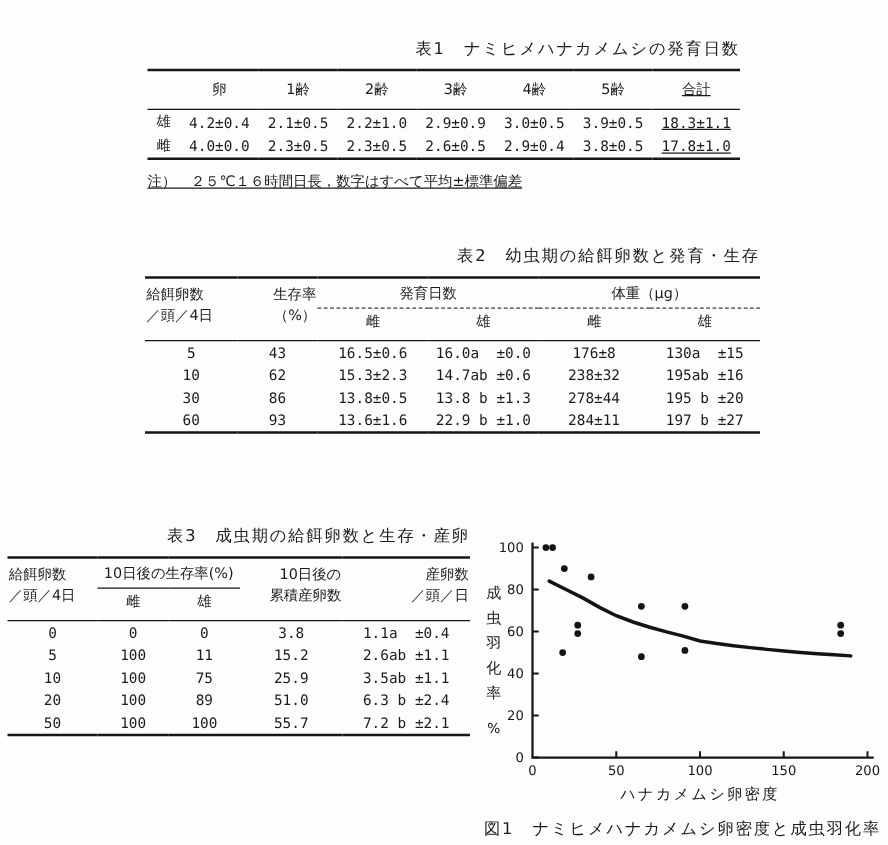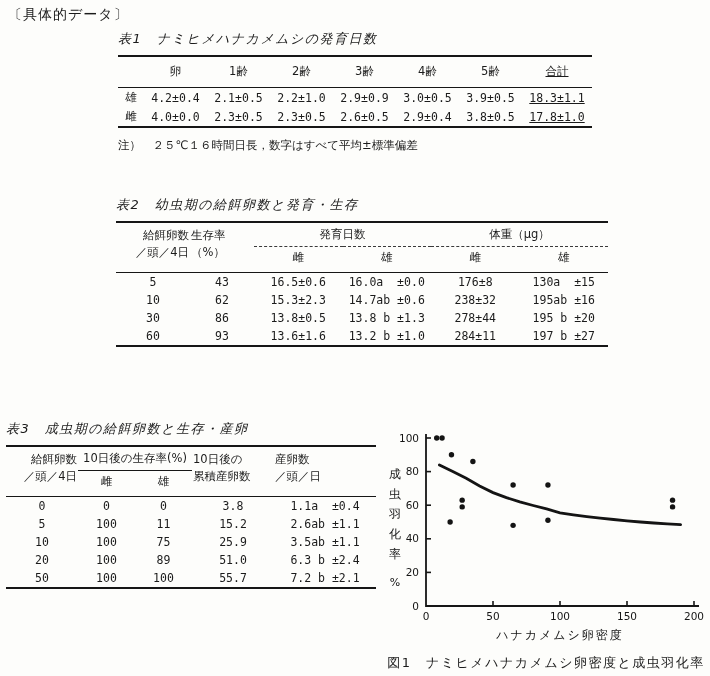--- a/index.html
+++ b/index.html
@@ -3,44 +3,44 @@
 <meta charset="utf-8">
 <style>
   html,body { margin:0; padding:0; background:#ffffff; }
   .page {
     position:relative; width:710px; height:676px; overflow:hidden;
     background:#fdfdfb; color:#1b1b1b;
     font-family:"DejaVu Sans", sans-serif;
   }
   .hdr { position:absolute; left:8px; top:6px; font-size:14px; letter-spacing:1px; }
 
-  .ttitle { text-align:left; font-size:13px; letter-spacing:1.5px; margin-bottom:7px; white-space:pre;font-style:italic; }
-  .note   { font-size:11.5px; margin-top:9px; white-space:pre-line; line-height:1.45; }
+  .ttitle { text-align:right; font-size:13px; letter-spacing:1.5px; margin-bottom:7px; white-space:pre; }
+  .note   { font-size:11.5px; margin-top:9px; white-space:pre-line; line-height:1.45;text-decoration:underline; }
 
   table.t { border-collapse:collapse; table-layout:fixed; width:100%;
             border-top:2px solid #161616; border-bottom:2px solid #161616; }
   table.t th { font-weight:normal; font-size:11.5px; vertical-align:top; padding:4px 1px; }
   table.t td { font-family:"DejaVu Sans Mono", monospace; font-size:11.5px;
                text-align:center; white-space:pre; padding:2px 1px; }
   table.t tbody tr:first-child td { border-top:1.5px solid #161616; }
 
   
   .t1wrap { position:absolute; left:118px; top:30px; width:474px; }
   .t1 td { padding:9px 0 10px; }
   .t1 thead th { padding:7px 0 8px; }
   .t1 .lbl { width:26px; font-family:"DejaVu Sans", sans-serif; }
   .t1 th:last-child, .t1 td:last-child { width:70px;text-decoration:underline; }
 
   
   .t2wrap { position:absolute; left:116px; top:196px; width:492px; }
   .t2 .c-eggs { width:72px; } .t2 .c-surv { width:62px; }
   .t2 .c-devf { width:84px; } .t2 .c-devm { width:102px; }
   .t2 .c-wtf  { width:80px; } .t2 .c-wtm  { width:88px; }
-  .pre2 { white-space:pre-line; text-align:right; line-height:1.45; }
-  .prec { white-space:pre-line; text-align:left; line-height:1.45; }
+  .pre2 { white-space:pre-line; text-align:left; line-height:1.45; }
+  .prec { white-space:pre-line; text-align:right; line-height:1.45; }
   th.grp-dash { border-bottom:1px dashed #3a3a3a; padding-bottom:2px; }
   th.grp-solid { border-bottom:1.5px solid #161616; padding-bottom:2px; }
   tr.subrow th { padding:3px 0 7px; }
   .t2 td { padding:2.5px 0; }
 
   
   .t3wrap { position:absolute; left:6px; top:420px; width:370px; }
   .t3 .c-eggs { width:70px; } .t3 .c-f { width:58px; } .t3 .c-m { width:58px; }
   .t3 .c-cum { width:80px; } .t3 .c-rate { width:100px;margin-top:32px; }
   .t3 td { padding:3px 0; }
@@ -48,21 +48,20 @@
   
   .chartwrap { position:absolute; left:382px; top:424px; width:328px; margin:0; }
   .cap { font-size:13px; letter-spacing:1.5px; margin-top:2px; white-space:pre;text-align:center; }
   svg text { font-family:"DejaVu Sans", sans-serif; fill:#151515; }
 </style>
 </head>
 <body>
 
 <div class="page">
 
-  <div class="hdr">〔具体的データ〕</div>
 
   <section class="t1wrap">
     <div class="ttitle">表1　ナミヒメハナカメムシの発育日数</div>
     <table class="t t1">
       <thead>
         <tr>
           <th class="lbl"></th>
           <th>卵</th>
           <th>1齢</th>
           <th>2齢</th>
@@ -139,21 +138,21 @@
           <td>86</td>
           <td>13.8±0.5</td>
           <td>13.8 b ±1.3</td>
           <td>278±44</td>
           <td>195 b ±20</td>
         </tr>
         <tr>
           <td>60</td>
           <td>93</td>
           <td>13.6±1.6</td>
-          <td>13.2 b ±1.0</td>
+          <td>22.9 b ±1.0</td>
           <td>284±11</td>
           <td>197 b ±27</td>
         </tr>
       </tbody>
     </table>
   </section>
 
   <section class="t3wrap">
     <div class="ttitle">表3　成虫期の給餌卵数と生存・産卵</div>
     <table class="t t3">

